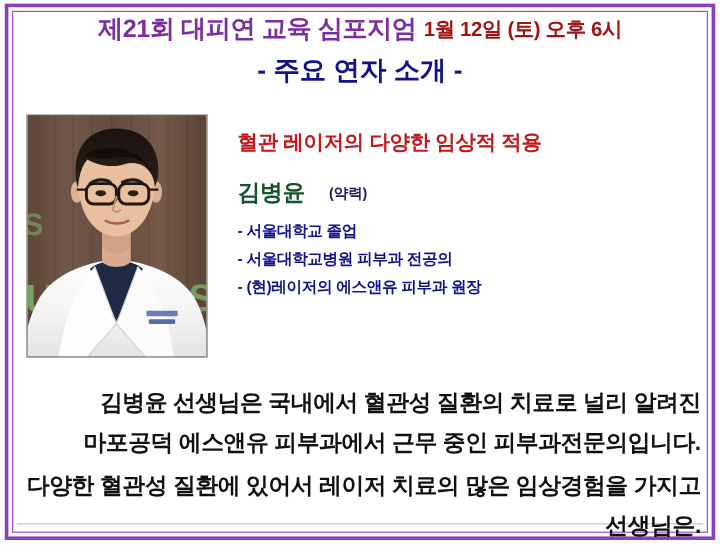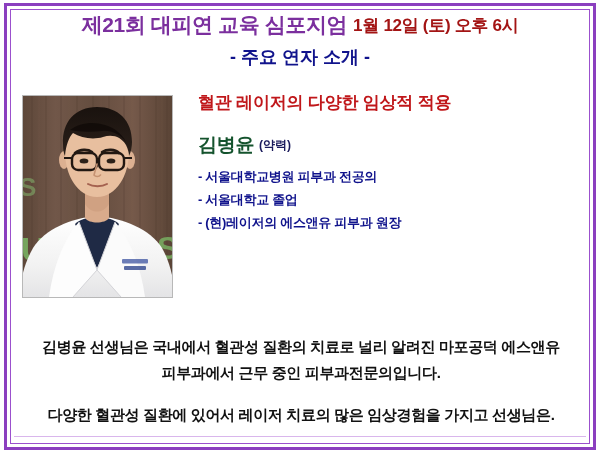--- a/index.html
+++ b/index.html
@@ -73,21 +73,21 @@
     font-size: 17px;
     font-weight: bold;
     color: #a31414;
     letter-spacing: -0.3px;
     margin-left: 6px;
     position: relative;
     top: -1px;
   }
   .subtitle {
     margin-top: 11px;
-    font-size: 18px;
+    font-size: 22px;
     font-weight: bold;
     color: #10138c;
     letter-spacing: 0px;
     line-height: 1.1;
   }
 
   
   .photo {
     position: absolute;
     left: 22px;
@@ -98,21 +98,21 @@
     box-sizing: border-box;
     overflow: hidden;
     background: #6b5548;
   }
   .photo svg { display: block; }
 
   
   .info {
     position: absolute;
     left: 198px;
-    top: 93px;
+    top: 109px;
     width: 390px;
   }
   .lecture-title {
     font-size: 17px;
     font-weight: bold;
     color: #c0171a;
     letter-spacing: -0.2px;
     line-height: 1.2;
     white-space: nowrap;
   }
@@ -123,21 +123,21 @@
   .speaker-name {
     font-size: 19px;
     font-weight: bold;
     color: #14532d;
     letter-spacing: -0.3px;
   }
   .speaker-note {
     font-size: 12px;
     font-weight: bold;
     color: #1a1a5c;
-    margin-left: 5px;
+    margin-left: 20px;
     position: relative;
     top: -2px;
   }
   .bio-list {
     list-style: none;
     margin: 12px 0 0 0;
     padding: 0;
   }
   .bio-list li {
     font-size: 13px;
@@ -150,27 +150,27 @@
   }
 
   
   .body-text {
     position: absolute;
     left: 18px;
     top: 318px;
     width: 566px;
   }
   .body-text p {
-    margin: 16px 0 4px 0;
-    font-size: 15px;
+    margin: 3px 0 4px 0;
+    font-size: 19px;
     font-weight: bold;
     color: #111111;
     letter-spacing: -0.35px;
     line-height: 1.72;
-    text-align: center;
+    text-align: right;
     word-break: keep-all;
   }
 </style>
 </head>
 <body>
 
 <div id="poster">
 
   <div class="frame-outer"></div>
   <div class="frame-inner"></div>
@@ -285,22 +285,22 @@
 
   <div class="info">
 
     <div class="lecture-title">혈관 레이저의 다양한 임상적 적용</div>
 
     <div class="speaker-row">
       <span class="speaker-name">김병윤</span><span class="speaker-note">(약력)</span>
     </div>
 
     <ul class="bio-list">
+      <li>- 서울대학교 졸업</li>
       <li>- 서울대학교병원 피부과 전공의</li>
-      <li>- 서울대학교 졸업</li>
       <li>- (현)레이저의 에스앤유 피부과 원장</li>
     </ul>
   </div>
 
   <div class="body-text">
     <p>김병윤 선생님은 국내에서 혈관성 질환의 치료로 널리 알려진 마포공덕 에스앤유 피부과에서 근무 중인 피부과전문의입니다.</p>
     <p>다양한 혈관성 질환에 있어서 레이저 치료의 많은 임상경험을 가지고 선생님은.</p>
   </div>
 
 </div>

